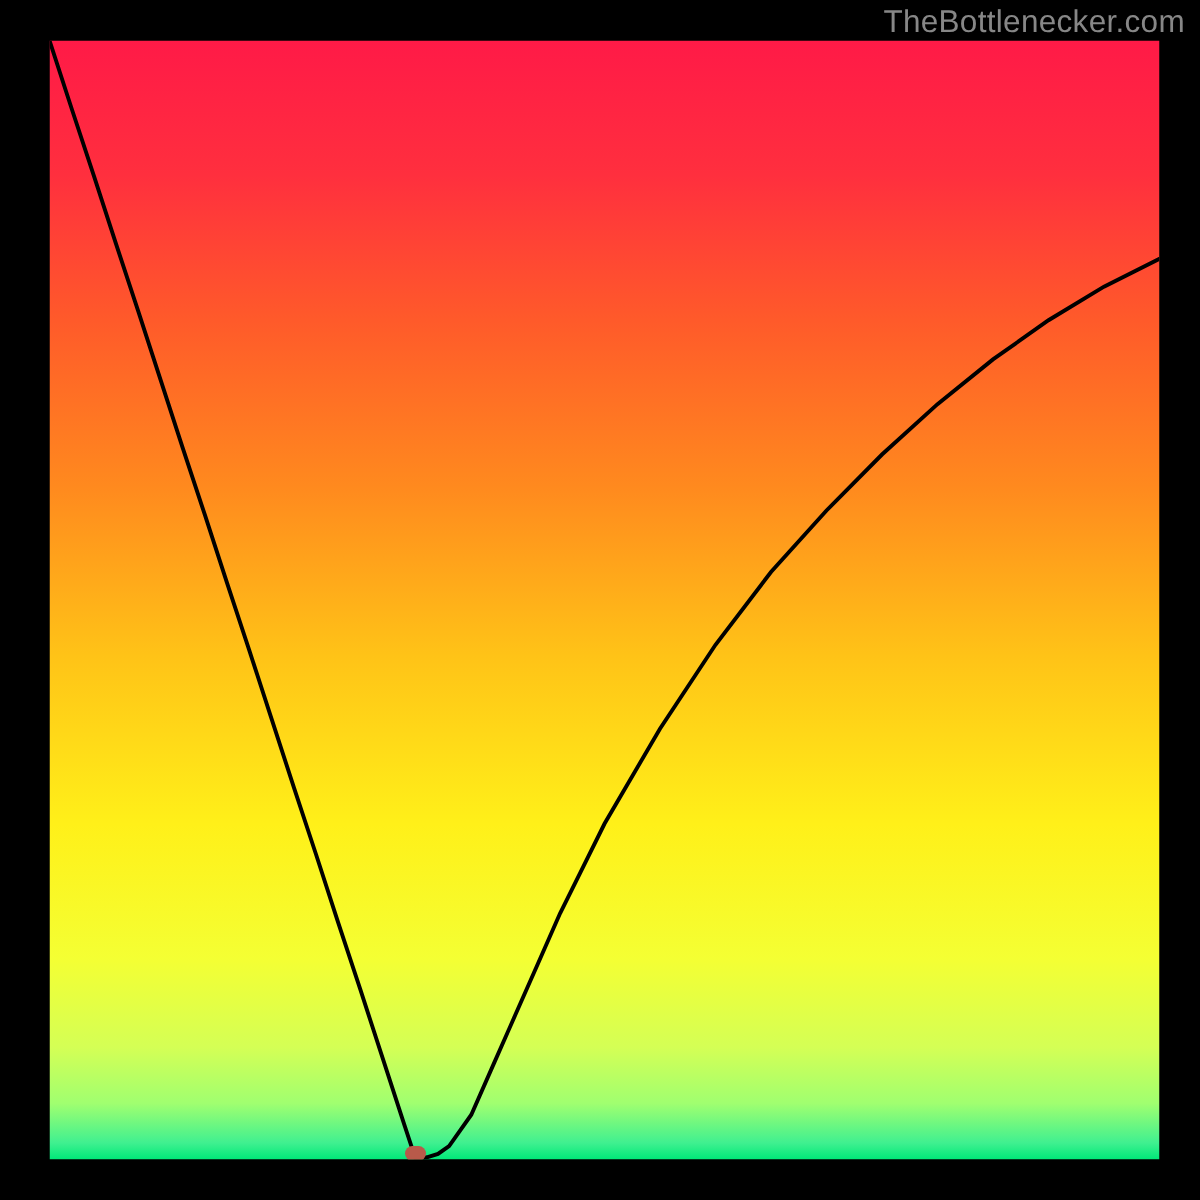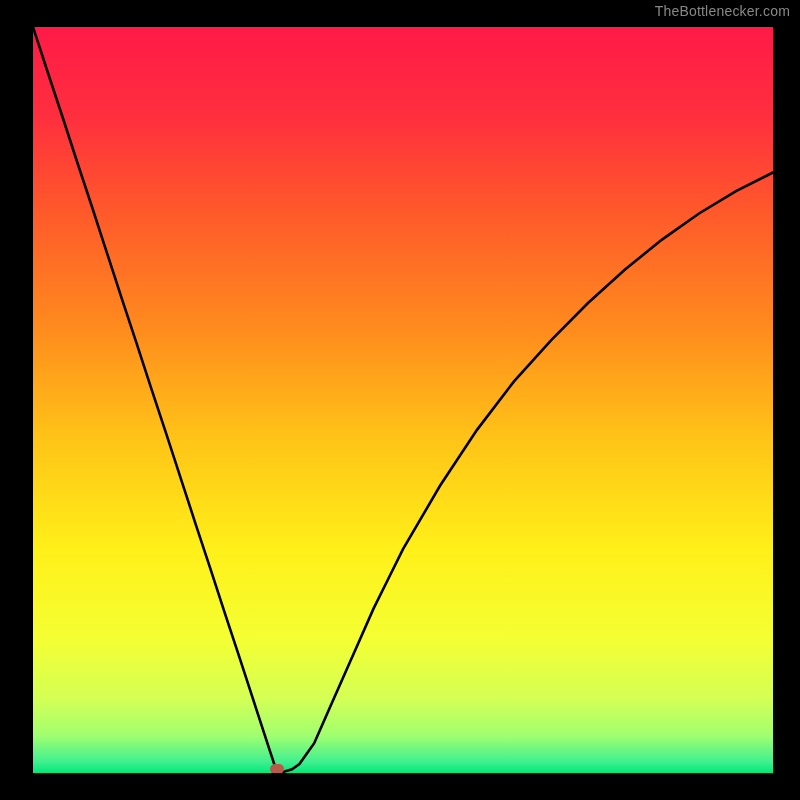--- a/index.html
+++ b/index.html
@@ -33,21 +33,21 @@
     width: 14px;
     height: 10px;
     border-radius: 5px;
     background: #b85a4a;
     transform: translate(-50%, -50%);
   }
 
   .watermark {
     position: absolute;
     color: #878787;
-    font-size: 14px;
+    font-size: 21px;
     letter-spacing: 0.2px;
   }
 </style>
 </head>
 <body>
 
 <div class="outer-frame">
 
   <div class="plot-area" id="plot" style="left: 33px; top: 27px; width: 740px; height: 746px;">
     <div class="gradient-bg" id="grad" style="background: linear-gradient(rgb(255, 26, 71) 0%, rgb(255, 47, 62) 12%, rgb(255, 90, 42) 25%, rgb(255, 138, 30) 40%, rgb(255, 195, 23) 55%, rgb(255, 240, 25) 70%, rgb(244, 255, 51) 82%, rgb(212, 255, 85) 90%, rgb(160, 255, 112) 95%, rgb(64, 240, 144) 98.5%, rgb(0, 232, 120) 100%);"></div>

